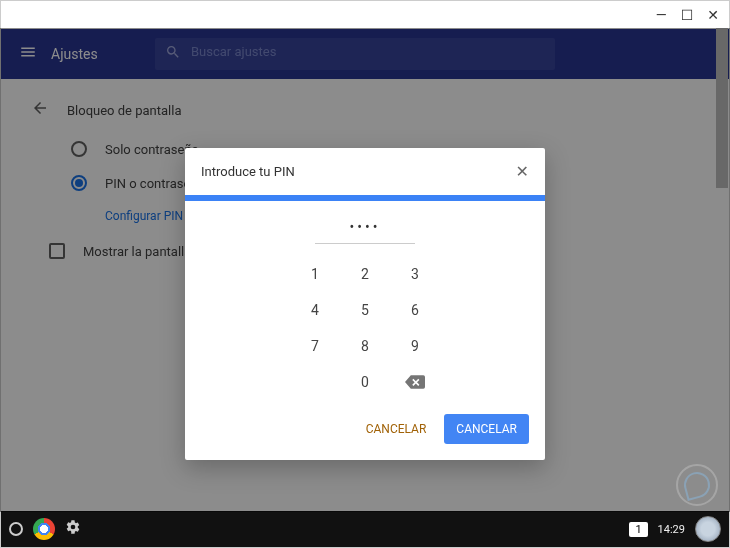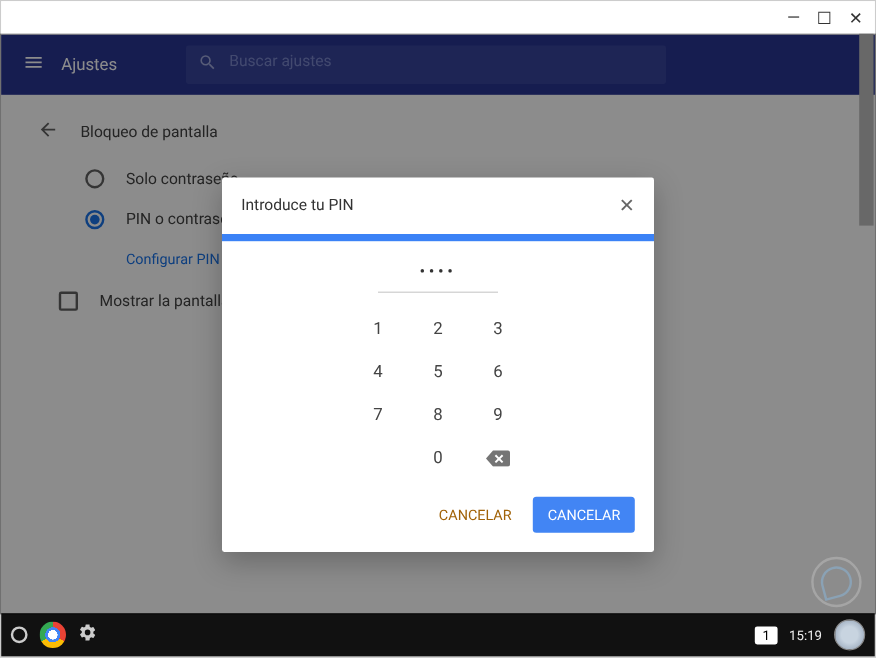--- a/index.html
+++ b/index.html
@@ -126,21 +126,21 @@
         <span class="launcher"></span>
         <span class="chrome-icon"></span>
         <span class="gear">
           <svg viewBox="0 0 24 24">
               <path d="M19.14 12.94c.04-.31.06-.63.06-.94s-.02-.63-.06-.94l2.03-1.58a.5.5 0 00.12-.64l-1.92-3.32a.5.5 0 00-.6-.22l-2.39.96a7.03 7.03 0 00-1.62-.94l-.36-2.54A.5.5 0 0014 2h-4a.5.5 0 00-.49.42l-.36 2.54c-.58.24-1.12.56-1.62.94l-2.39-.96a.5.5 0 00-.6.22L2.62 8.48a.5.5 0 00.12.64l2.03 1.58c-.04.31-.06.63-.06.94s.02.63.06.94l-2.03 1.58a.5.5 0 00-.12.64l1.92 3.32c.14.24.43.34.6.22l2.39-.96c.5.38 1.04.7 1.62.94l.36 2.54A.5.5 0 0010 22h4a.5.5 0 00.49-.42l.36-2.54c.58-.24 1.12-.56 1.62-.94l2.39.96c.17.12.46.02.6-.22l1.92-3.32a.5.5 0 00-.12-.64l-2.03-1.58zM12 15.5A3.5 3.5 0 1112 8.5a3.5 3.5 0 010 7z"></path>
             </svg>
         </span>
       </div>
       <div class="shelf-right">
         <span class="notif-badge">1</span>
-        <span class="clock">15:19</span>
+        <span class="clock">14:29</span>
         <span class="avatar"></span>
       </div>
     </div>
   </div>
 
   <div class="scrollbar">
     <div class="scrollbar-thumb"></div>
   </div>
 
   <div class="overlay">

